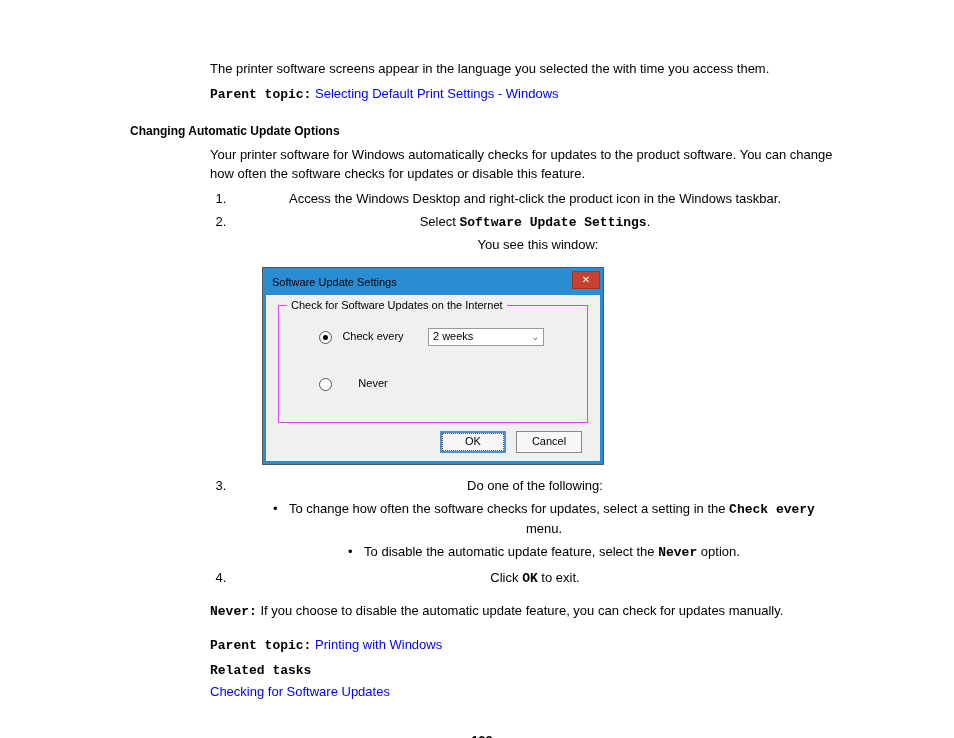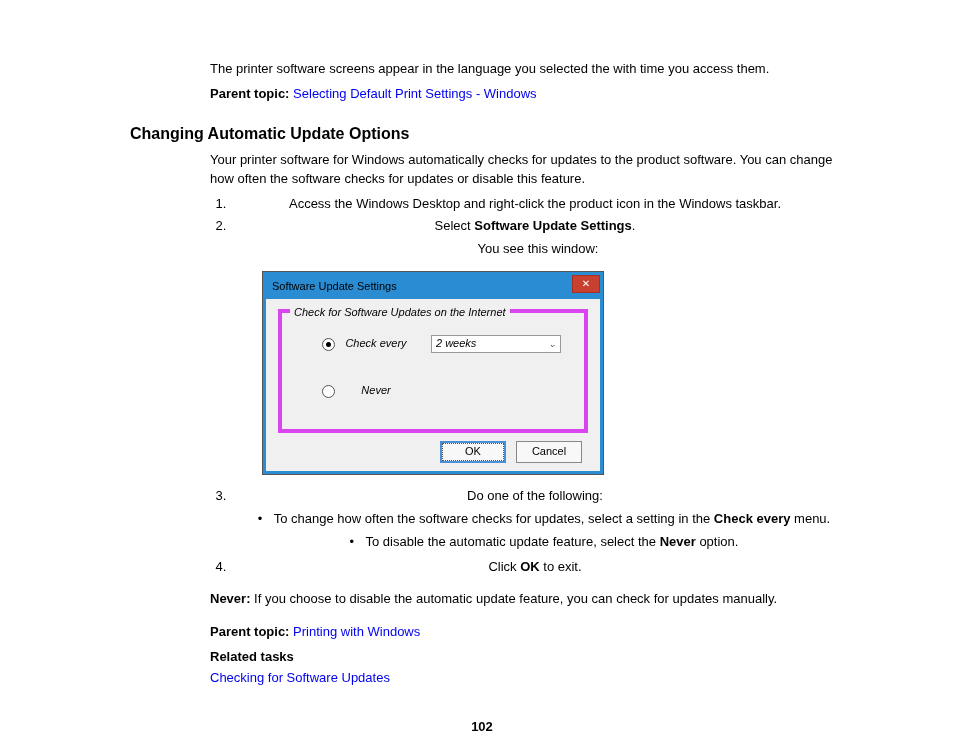--- a/index.html
+++ b/index.html
@@ -16,25 +16,25 @@
   .page {
     padding: 60px 120px 30px 130px;
   }
   .indent {
     margin-left: 80px;
   }
   .paragraph {
     margin: 0 0 6px 0;
   }
   .section-heading {
-    font-size: 16px;
+    font-size: 12px;
     font-weight: bold;
     margin: 18px 0 6px 0;
   }
-  .bold { font-weight: bold; }
+  .bold { font-weight: bold; font-family: Liberation Mono, monospace; }
   a.link {
     color: #0000EE;
     text-decoration: none;
   }
   ol.steps {
     margin: 4px 0 6px 0;
     padding-left: 20px;
   }
   ol.steps > li {
     margin-bottom: 4px;
@@ -93,25 +93,24 @@
     font-family: Arial, sans-serif;
     margin-top: 0;
     border: 1px solid #a83020;
     box-sizing: border-box;
   }
   .dialog-body {
     background: #f0f0f0;
     padding: 10px 12px 8px 12px;
   }
   .groupbox {
-    border: 4px solid #d946ef;
+    border: 1px solid #d946ef;
     padding: 22px 14px 30px 14px;
     position: relative;
     margin-bottom: 8px;
-    font-style: italic;
   }
   .groupbox-legend {
     position: absolute;
     top: -8px;
     left: 8px;
     background: #f0f0f0;
     padding: 0 4px;
   }
   .radio-row {
     display: flex;
@@ -132,21 +131,21 @@
     content: "";
     width: 5px; height: 5px;
     background: #000;
     border-radius: 50%;
     display: block;
   }
   .radio-label { margin-right: 20px; min-width: 70px; }
   .dropdown {
     border: 1px solid #999;
     background: #fff;
-    width: 130px;
+    width: 116px;
     height: 18px;
     display: flex;
     align-items: center;
     justify-content: space-between;
     padding: 0 4px;
     box-sizing: border-box;
     font-size: 11px;
   }
   .dropdown .arrow {
     font-size: 9px;

